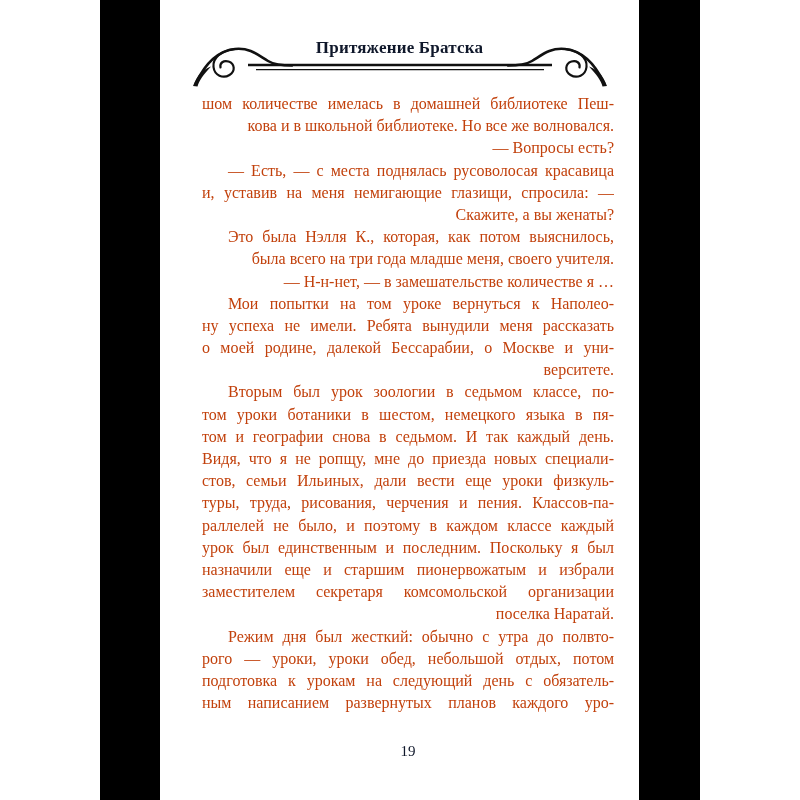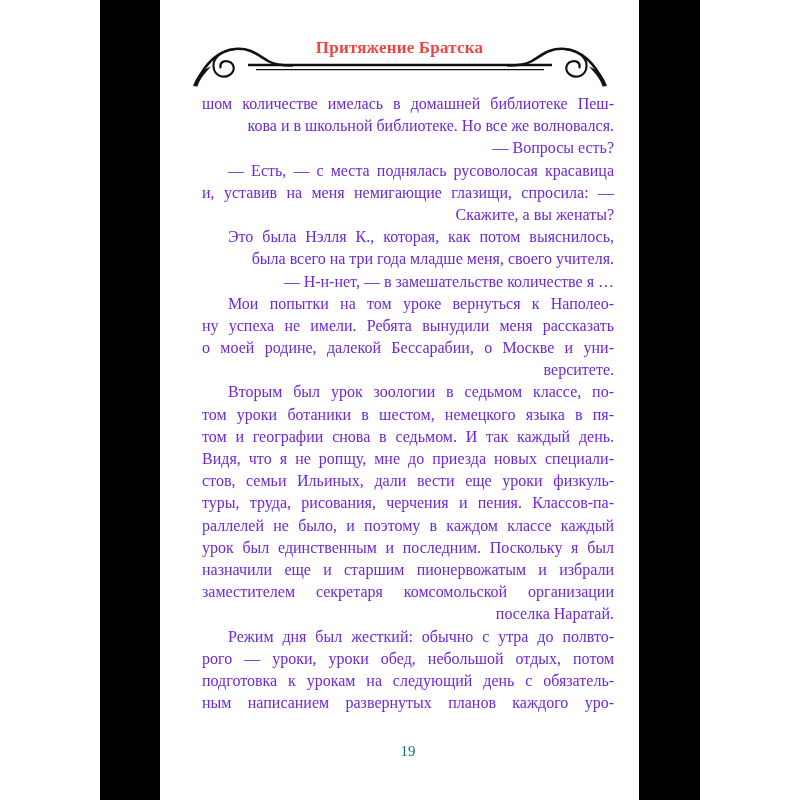--- a/index.html
+++ b/index.html
@@ -44,36 +44,36 @@
   }
   .page-title {
     position: absolute;
     top: 38px;
     left: 0;
     right: 0;
     text-align: center;
     font-weight: bold;
     font-size: 17px;
     letter-spacing: 0.2px;
-    color: #ef4444;
+    color: #0f172a;
   }
   .ornament {
     position: absolute;
     top: 42px;
     left: 30px;
     width: 420px;
     height: 46px;
   }
   .body-text {
     position: absolute;
     left: 42px;
     top: 93px;
     width: 412px;
     font-size: 16px;
-    color: #6d28d9;
+    color: #c2410c;
   }
   .bodyline {
     height: 22.2px;
     line-height: 22.2px;
     overflow: hidden;
     text-align: right;
     white-space: normal;
   }
   .bodyline.just {
     text-align: justify;
@@ -82,21 +82,21 @@
   .bodyline.indent {
     padding-left: 26px;
   }
   .page-number {
     position: absolute;
     left: 42px;
     width: 412px;
     top: 743px;
     text-align: center;
     font-size: 15px;
-    color: #0f766e;
+    color: #0f172a;
   }
 </style>
 </head>
 <body>
 
 <div class="photo">
 
   <div class="cover-bar left"></div>
   <div class="cover-bar right"></div>
   <div class="page-edge left"></div>

